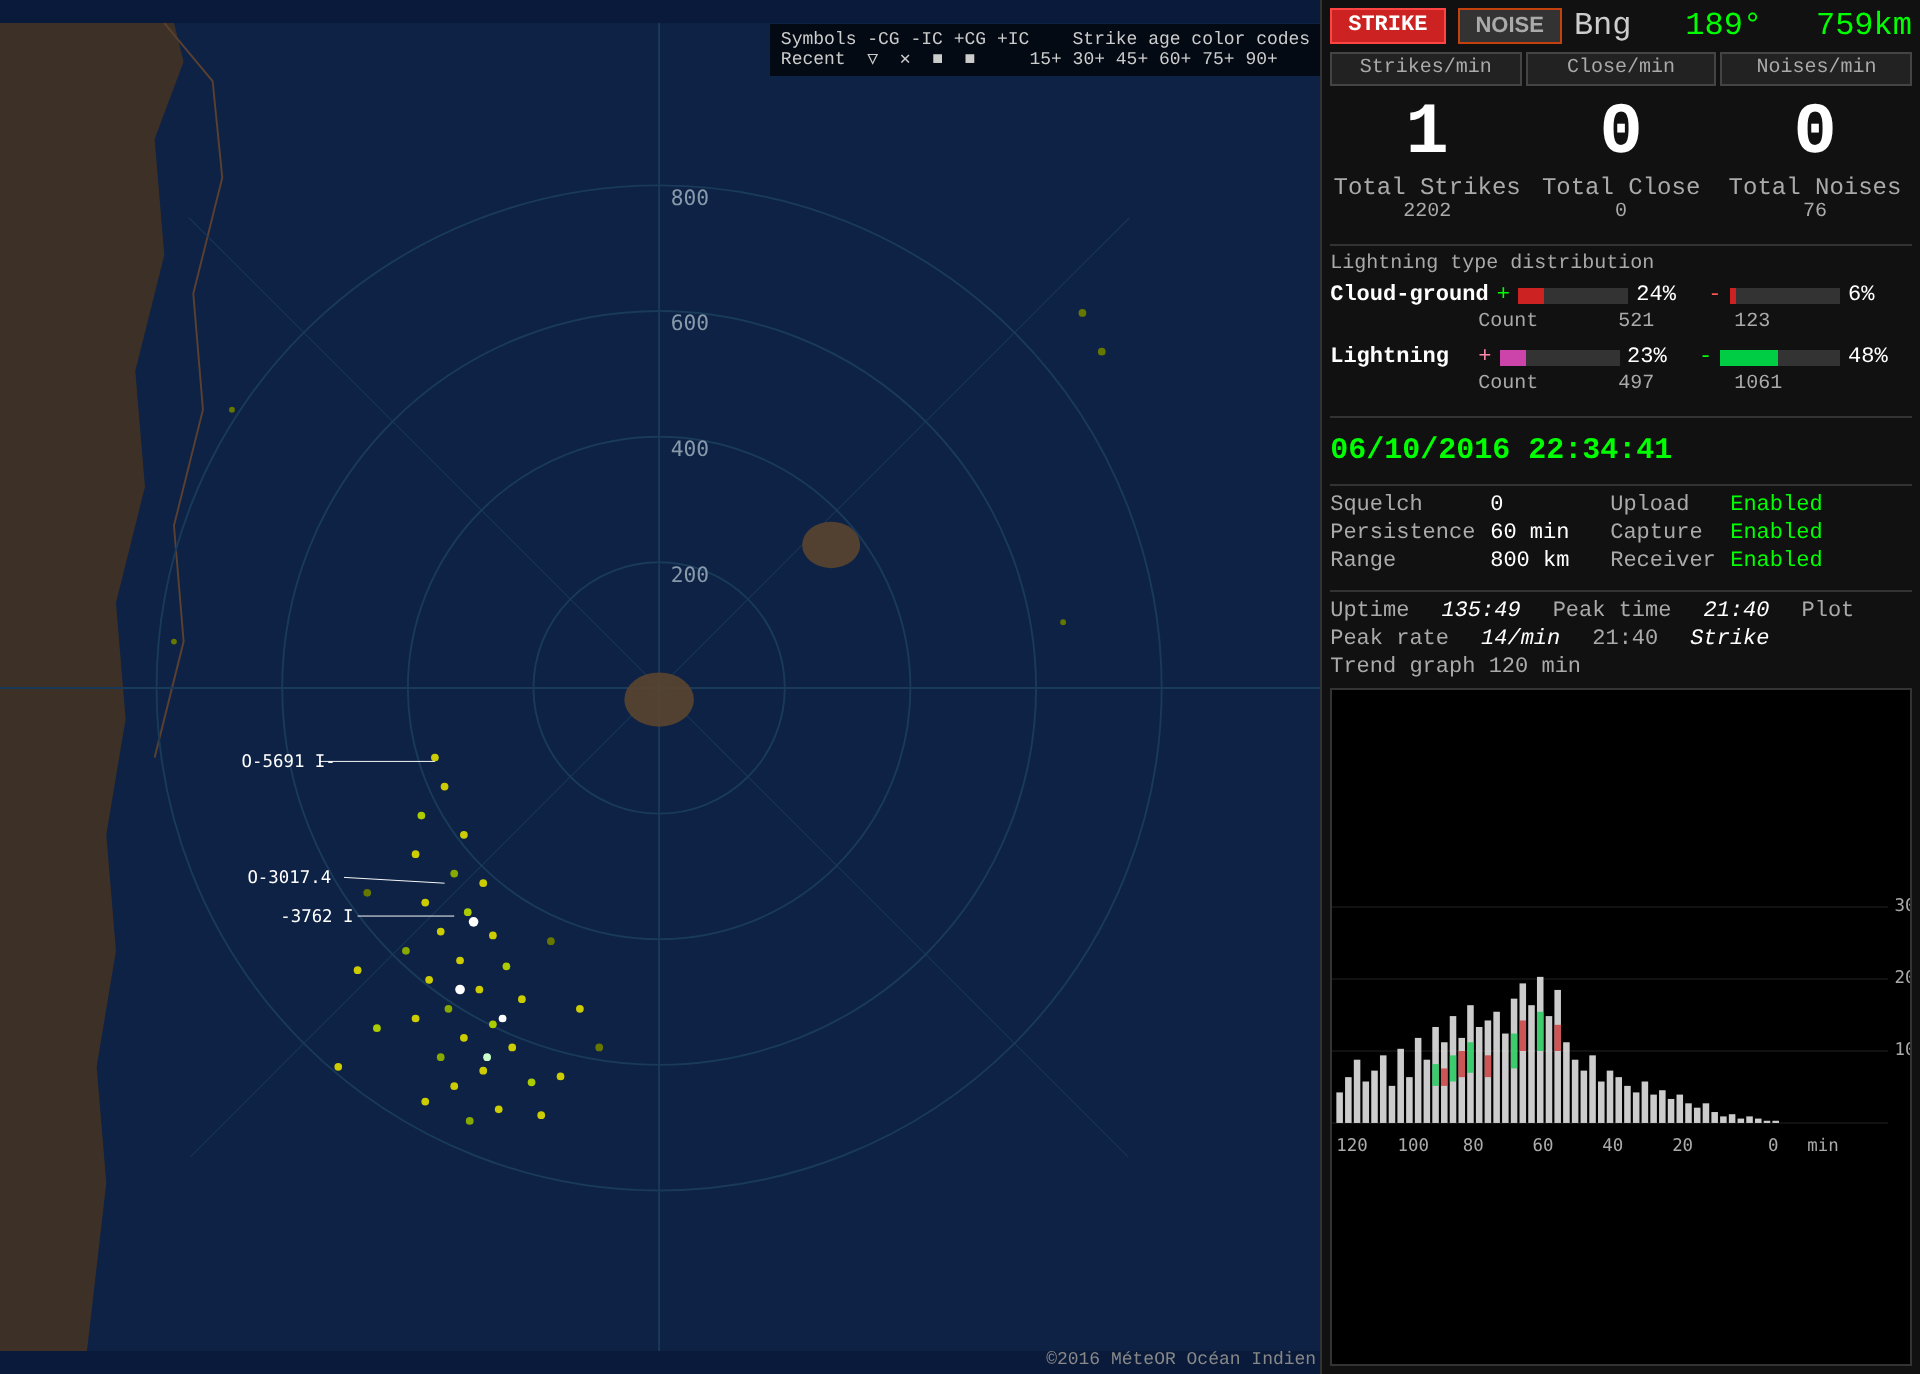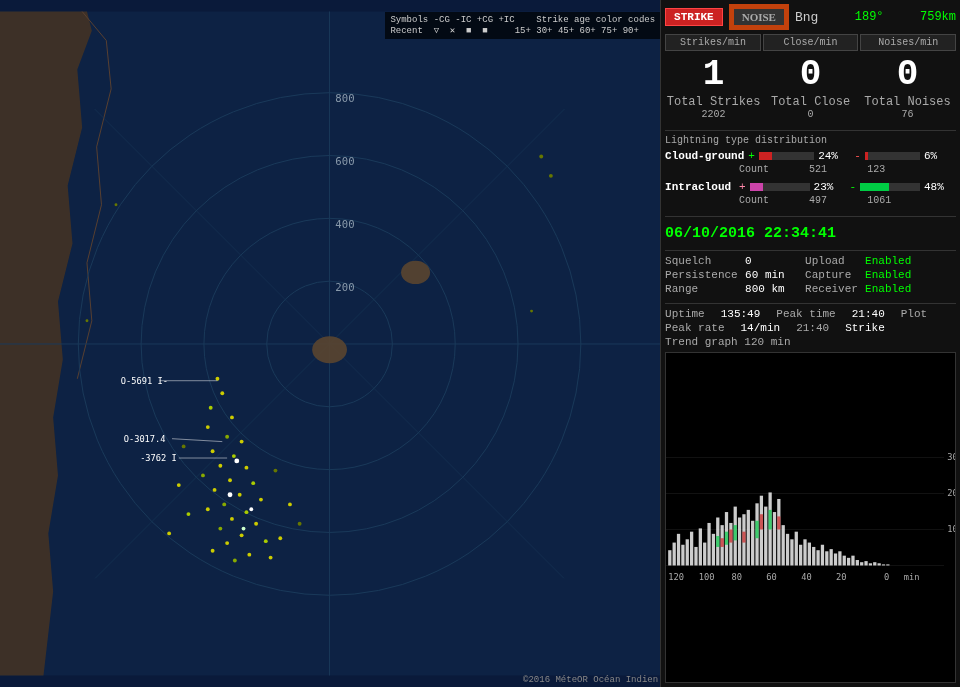--- a/index.html
+++ b/index.html
@@ -50,34 +50,34 @@
       cursor: pointer;
       font-family: inherit;
     }
 
     .btn-noise {
       background: #333;
       color: #aaa;
       font-size: 11px;
       font-weight: bold;
       padding: 2px 8px;
-      border: 5px solid #c2410c;
+      border: 1px solid #c2410c;
       cursor: pointer;
-      font-family: Liberation Serif, serif;
+      font-family: Liberation Sans, sans-serif;
     }
 
     .bng-info {
       color: #0f0;
-      font-size: 12px;
+      font-size: 16px;
       margin-left: auto;
     }
 
     .bng-label {
       color: #ccc;
-      font-size: 13px;
+      font-size: 16px;
     }
 
     
     .rate-row {
       display: flex;
       gap: 2px;
       margin-bottom: 2px;
     }
 
     .rate-cell {
@@ -231,21 +231,21 @@
 
     
     .stats-row {
       display: flex;
       gap: 16px;
       font-size: 11px;
       color: #aaa;
       margin-bottom: 2px;
     }
 
-    .stats-val { color: #fff; }
+    .stats-val { color: #fff; font-style: italic; }
 
     .trend-label {
       font-size: 11px;
       color: #aaa;
       margin-bottom: 4px;
     }
 
     
     #chart-area {
       flex: 1;
@@ -445,21 +445,21 @@
       </div>
       <span class="pct-label">6%</span>
     </div>
     <div class="count-row">
       <span>Count</span>
       <span>521</span>
       <span>123</span>
     </div>
 
     <div class="lightning-row">
-      <span class="lightning-label">Intracloud</span>
+      <span class="lightning-label">Lightning</span>
       <span class="bar-pink">+</span>
       <div class="bar-track" style="width:36px">
         <div class="bar-fill-pink" style="width:23%"></div>
       </div>
       <span class="pct-label">23%</span>
       <span class="bar-green">-</span>
       <div class="bar-track" style="width:30px">
         <div class="bar-fill-green" style="width:48%"></div>
       </div>
       <span class="pct-label">48%</span>

